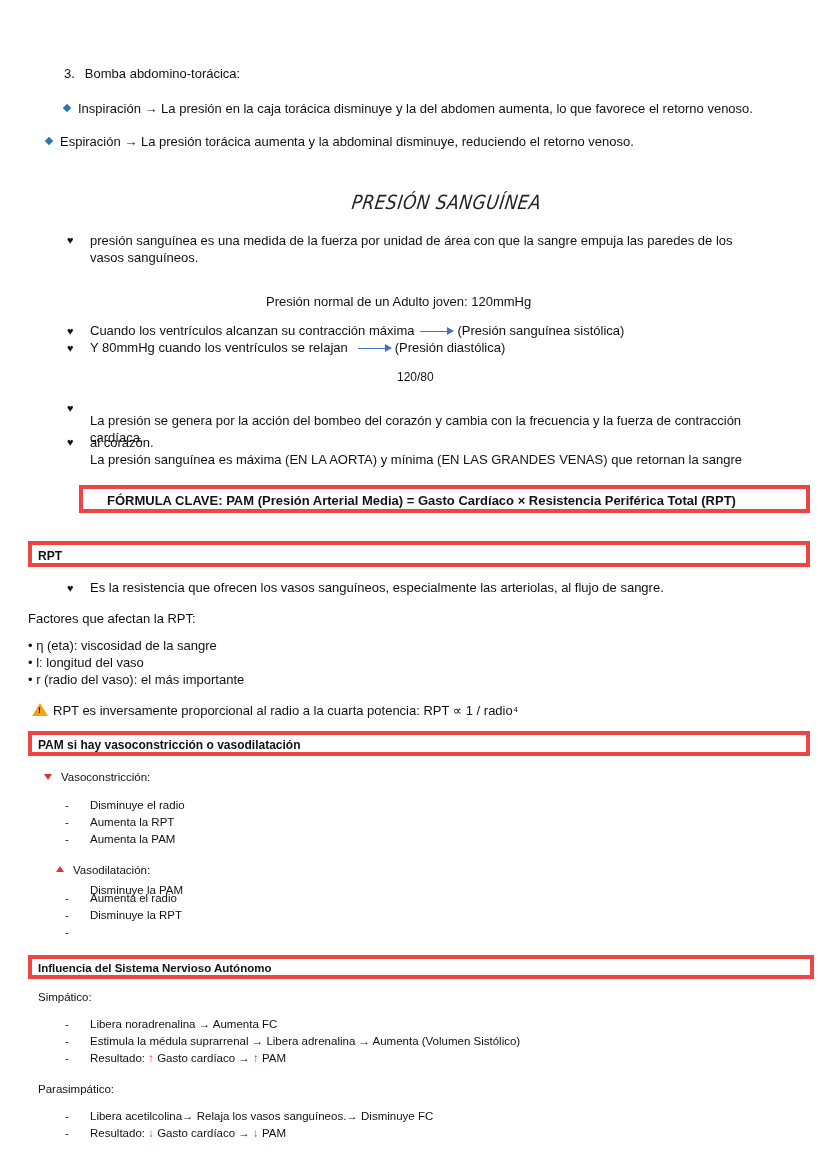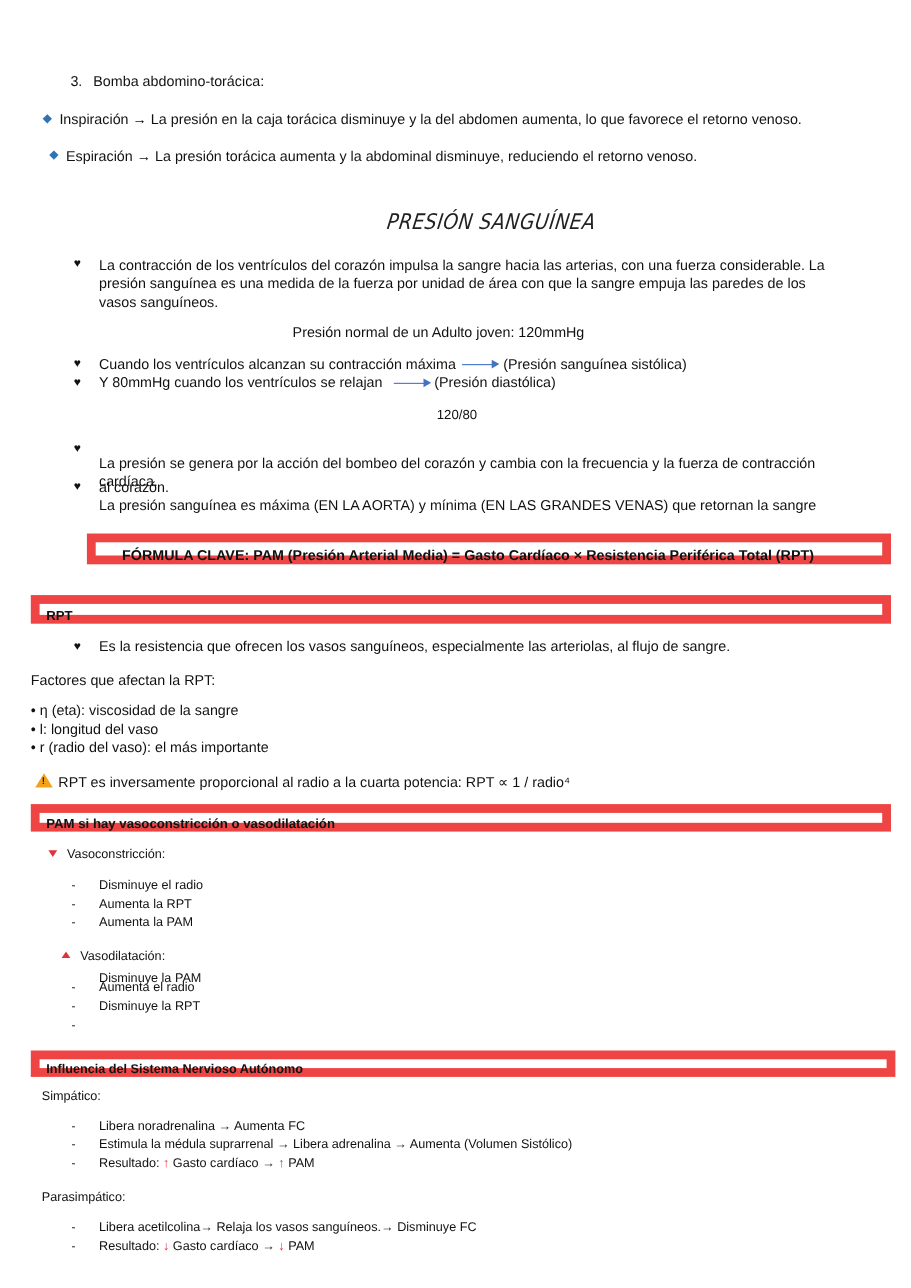--- a/index.html
+++ b/index.html
@@ -7,48 +7,47 @@
   body { font-family: "Liberation Sans", sans-serif; color: #111; font-size: 13px; position: relative; }
   .abs { position: absolute; white-space: nowrap; }
   .bold { font-weight: normal; }
   .diamond { display: inline-block; width: 6px; height: 6px; background: #2e74b5; transform: rotate(45deg); margin-right: 8px; position: relative; top: -2px; }
   .heart { position: absolute; font-size: 11px; color: #111; }
   .para { position: absolute; line-height: 17px; font-size: 13px; }
   .title-script { position: absolute; font-family: "DejaVu Sans", sans-serif; font-style: italic; font-size: 17px; letter-spacing: 0.5px; transform: skewX(-8deg) scaleY(1.15); color: #222; font-weight: normal; }
   .blue-arrow { display: inline-block; position: relative; width: 34px; height: 8px; vertical-align: middle; margin: 0 3px 0 6px; }
   .blue-arrow::before { content: ""; position: absolute; left: 0; right: 6px; top: 3px; height: 1.4px; background: #4472c4; }
   .blue-arrow::after { content: ""; position: absolute; right: 0; top: -1px; border-left: 7px solid #4472c4; border-top: 4.5px solid transparent; border-bottom: 4.5px solid transparent; }
-  .box { position: absolute; border: 8px solid #ef4444; background: #fff; }
+  .box { position: absolute; border: 4px solid #ef4444; background: #fff; }
   .box span { position: absolute; font-weight: bold; white-space: nowrap; }
   .dash { position: absolute; font-size: 11px; }
   .small { font-size: 11.5px; }
   .tri-down { display: inline-block; width: 0; height: 0; border-left: 4px solid transparent; border-right: 4px solid transparent; border-top: 6px solid #e0323c; margin-right: 9px; position: relative; top: -1px; }
   .tri-up { display: inline-block; width: 0; height: 0; border-left: 4px solid transparent; border-right: 4px solid transparent; border-bottom: 6px solid #e0323c; margin-right: 9px; position: relative; top: -2px; }
   .warn { display: inline-block; width: 0; height: 0; border-left: 8px solid transparent; border-right: 8px solid transparent; border-bottom: 13px solid #f2a31b; position: relative; top: 1px; margin-right: 5px; }
   .warn::after { content: "!"; position: absolute; left: -2px; top: 2px; font-size: 9px; font-weight: bold; color: #222; }
   .red { color: #e0323c; }
 </style>
 </head>
 <body>
 
 <div class="abs" style="left:64px; top:66px;">
   <span style="margin-right:10px;">3.</span><span class="bold">Bomba abdomino-torácica</span><span>:</span>
 </div>
-<div class="abs" style="left:40px; top:101px;">
+<div class="abs" style="left:64px; top:101px;">
   <span class="diamond"></span><span>Inspiración → La presión en la caja torácica disminuye y la del abdomen aumenta, lo que favorece el retorno venoso.</span>
 </div>
 <div class="abs" style="left:46px; top:134px;">
   <span class="diamond"></span><span>Espiración → La presión torácica aumenta y la abdominal disminuye, reduciendo el retorno venoso.</span>
 </div>
 
 <div class="title-script" style="left:352px; top:192px;">PRESIÓN SANGUÍNEA</div>
 
 <span class="heart" style="left:67px; top:234px;">♥</span>
 <div class="para" style="left:90px; top:232px;">
-  <div>La contracción de los ventrículos del corazón impulsa la sangre hacia las arterias, con una fuerza considerable. La</div>
   <div>presión sanguínea es una medida de la fuerza por unidad de área con que la sangre empuja las paredes de los</div>
   <div>vasos sanguíneos.</div>
 </div>
 
 <div class="abs bold" style="left:266px; top:294px;">Presión normal de un Adulto joven: 120mmHg</div>
 
 <span class="heart" style="left:67px; top:325px;">♥</span>
 <div class="abs" style="left:90px; top:323px;">
   <span>Cuando los ventrículos alcanzan su contracción máxima</span><span class="blue-arrow"></span><span>(Presión sanguínea sistólica)</span>
 </div>

